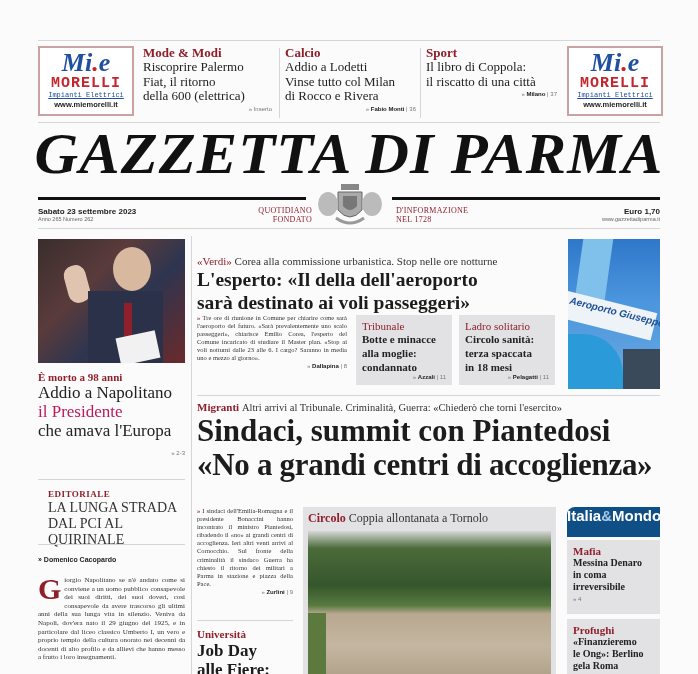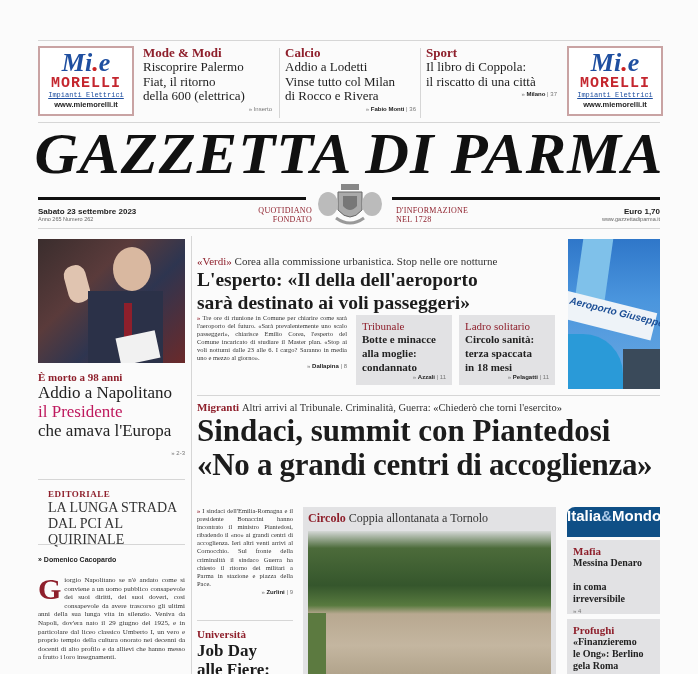--- a/index.html
+++ b/index.html
@@ -206,21 +206,21 @@
     <div class="abs" style="left:0;top:82px;width:18px;height:61px;background:#5c7a40;"></div>
   </div>
 </div>
 
 <div class="abs" style="left:567px;top:507px;width:93px;height:30px;background:#0f4f86;border-radius:8px 0 0 0;">
   <div class="sans" style="color:#fff;font-weight:bold;font-size:15px;text-align:center;line-height:17px;"><span>Italia</span><span style="color:#a9c7e6;">&amp;</span><span>Mondo</span></div>
 </div>
 <div class="box" style="left:567px;top:540px;width:93px;height:74px;">
   <div class="kick red" style="font-weight:bold;">Mafia</div>
   <div class="head" style="font-size:10px;line-height:12px;">Messina Denaro</div>
-  <div class="head" style="font-size:10px;line-height:12px;margin-top:12px;">in coma</div>
+  <div class="head" style="font-size:10px;line-height:12px;">in coma</div>
   <div class="head" style="font-size:10px;line-height:12px;">irreversibile</div>
   <div class="credit" style="text-align:left;margin-top:3px;">» 4</div>
 </div>
 <div class="box" style="left:567px;top:619px;width:93px;height:55px;">
   <div class="kick red" style="font-weight:bold;">Profughi</div>
   <div class="head" style="font-size:10px;line-height:12px;">«Finanzieremo</div>
   <div class="head" style="font-size:10px;line-height:12px;">le Ong»: Berlino</div>
   <div class="head" style="font-size:10px;line-height:12px;">gela Roma</div>
 </div>
 

